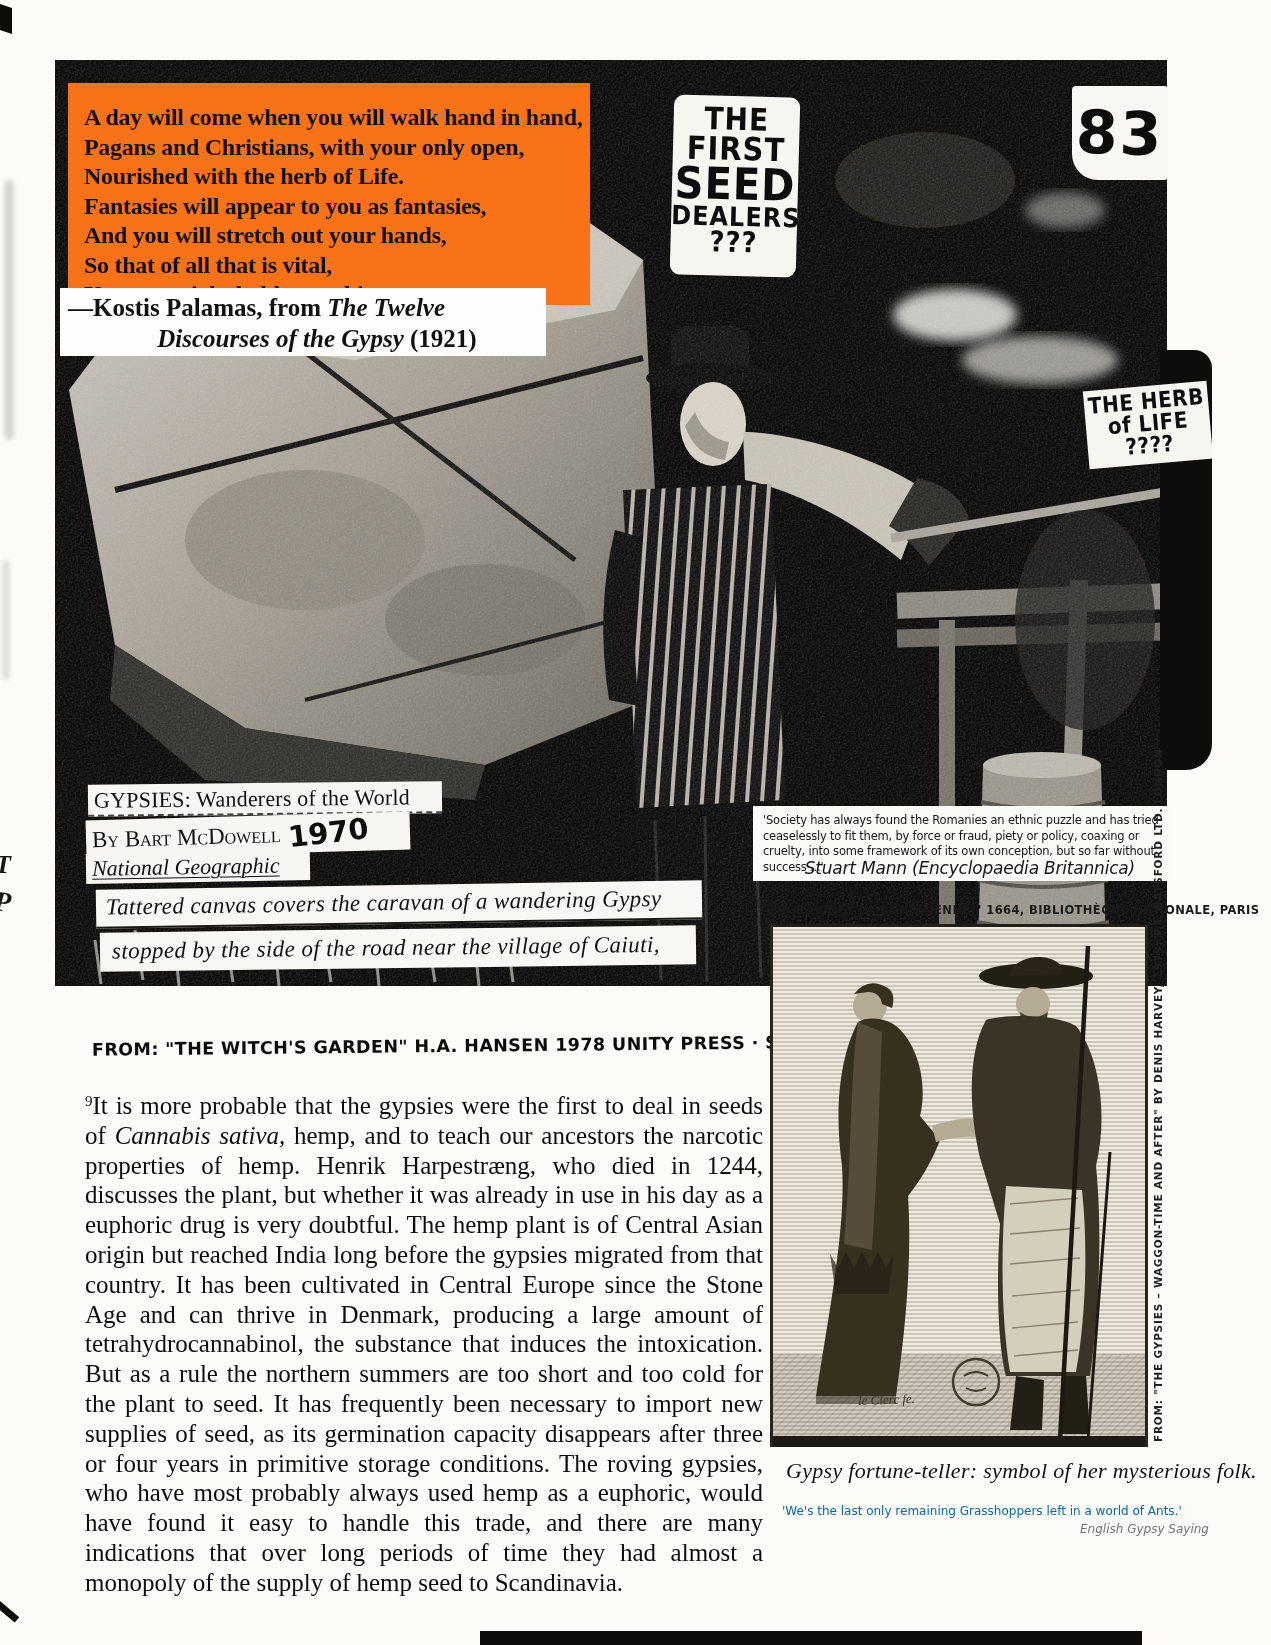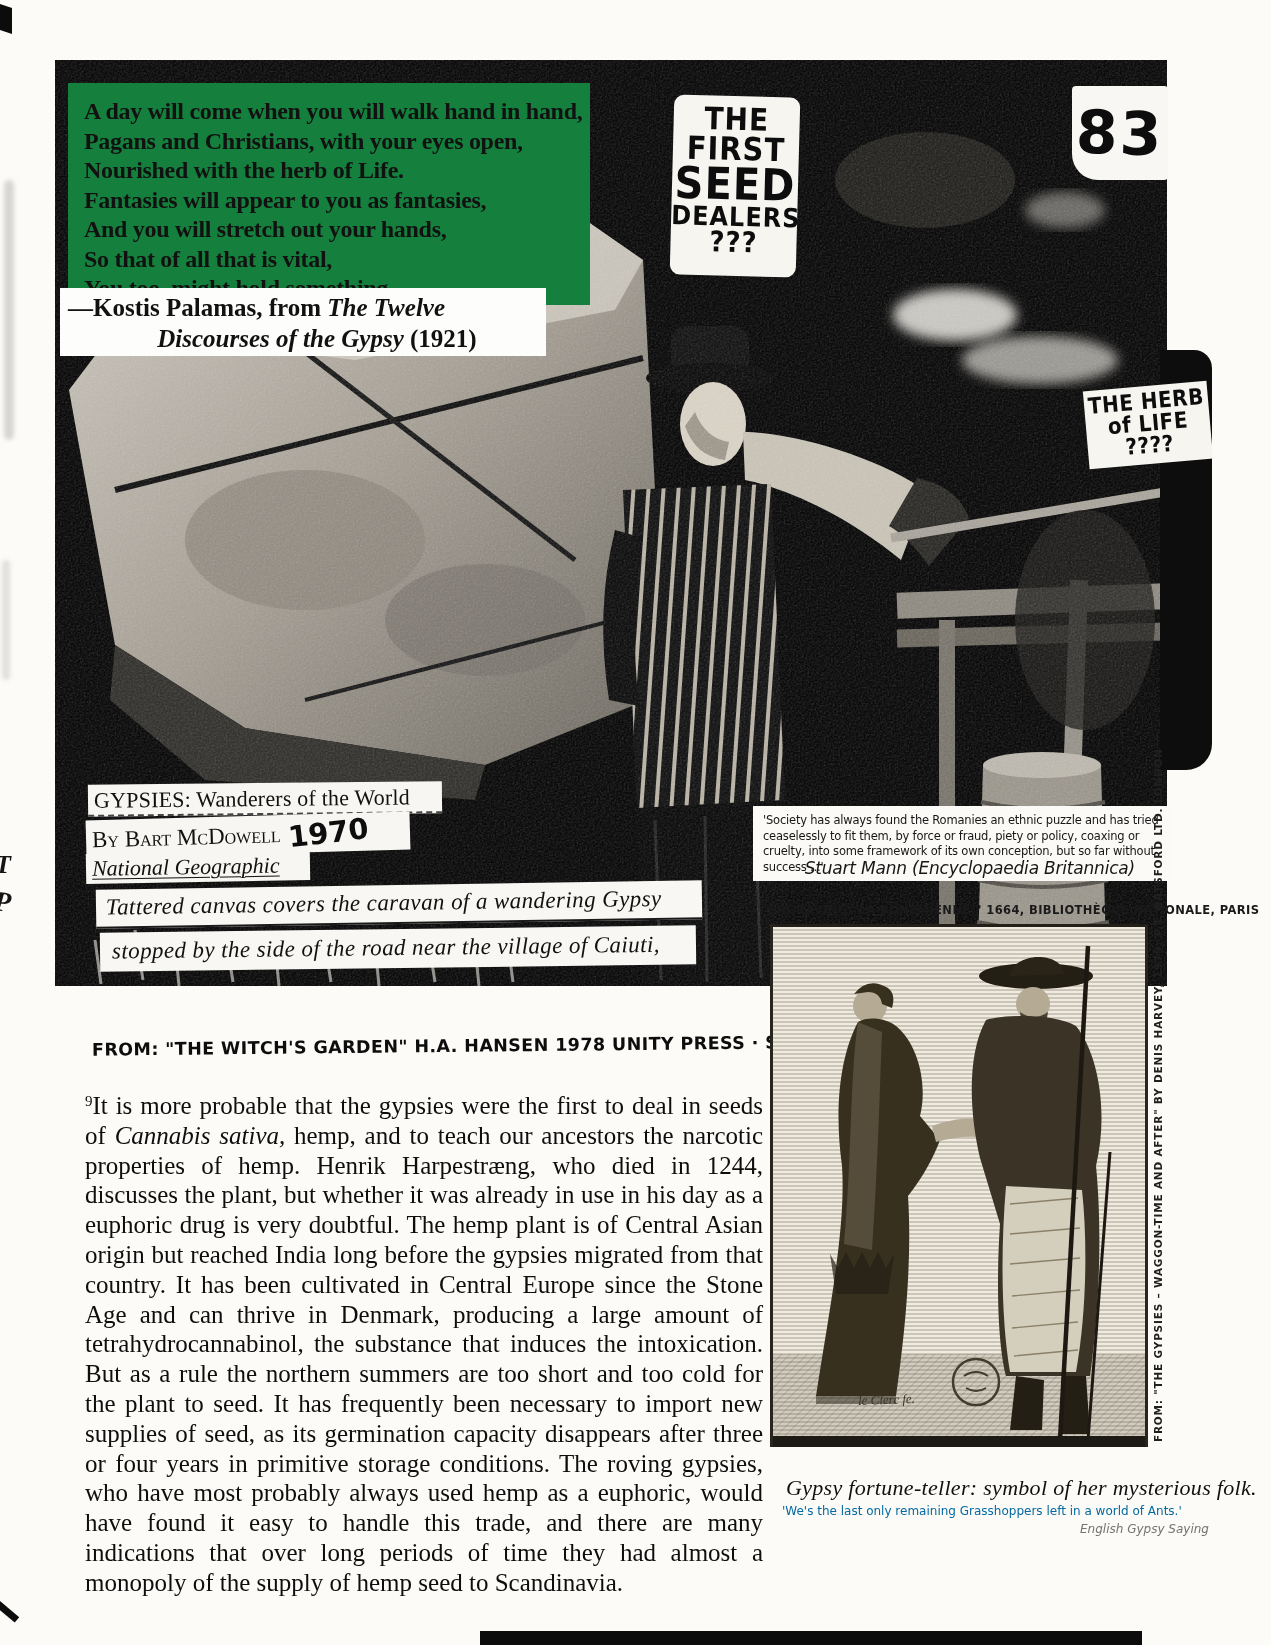--- a/index.html
+++ b/index.html
@@ -3,21 +3,21 @@
 <meta charset="utf-8">
 <style>
   html,body{margin:0;padding:0;background:#e9e9e9;}
   #page{position:relative;width:1271px;height:1645px;background:#fcfbf8;overflow:hidden;
         font-family:"Liberation Serif",serif;color:#111;}
   .abs{position:absolute;}
   
   #photo{left:55px;top:60px;width:1112px;height:926px;background:#0b0b0b;}
   #photo-bulge{left:1160px;top:350px;width:52px;height:420px;background:#0d0d0d;border-radius:0 18px 26px 0;}
   
-  .poem-box{left:68px;top:83px;width:522px;height:222px;background:#15803d;padding:14px 6px 4px 16px;box-sizing:border-box;}
+  .poem-box{left:68px;top:83px;width:522px;height:222px;background:#f97316;padding:20px 6px 4px 16px;box-sizing:border-box;}
   .poem-line{font-weight:700;font-size:24px;line-height:29.5px;letter-spacing:-0.3px;white-space:nowrap;}
   .poem-attr{left:60px;top:288px;width:470px;background:#fdfdfb;padding:4px 8px 2px 8px;
              font-weight:700;font-size:25px;line-height:31px;}
   .poem-attr .l2{padding-left:28px;text-align:center;}
   
   .marker{font-family:"DejaVu Sans",sans-serif;font-weight:700;color:#0d0d0d;}
   .seed-label{left:672px;top:96px;width:126px;height:180px;background:#f6f5f0;border-radius:10px;
               text-align:center;transform:rotate(1.5deg);padding-top:10px;box-sizing:border-box;}
   .seed-label div{line-height:1.02;letter-spacing:1px;transform:scaleY(1.1);}
   .pagenum-box{left:1072px;top:86px;width:96px;height:94px;background:#f8f7f3;border-radius:4px 4px 4px 26px;
@@ -51,21 +51,21 @@
   .quote-attr{text-align:right;font-style:italic;font-size:17px;padding-right:28px;margin-top:-14px;}
   .engr-header{left:768px;top:903px;width:400px;font-family:"DejaVu Sans",sans-serif;font-weight:700;
                font-size:11.5px;letter-spacing:.4px;color:#1a1a1a;white-space:nowrap;}
   .engraving{left:770px;top:924px;width:378px;height:523px;}
   .engr-sign{left:858px;top:1392px;font-style:italic;font-size:13px;color:#3a352a;transform:rotate(-2deg);}
   .side-credit{left:1152px;top:884px;height:558px;width:30px;
                writing-mode:vertical-rl;transform:rotate(180deg);
                font-family:"DejaVu Sans",sans-serif;font-weight:700;font-size:10.5px;letter-spacing:.8px;
                color:#20201e;white-space:nowrap;}
   .engr-caption{left:786px;top:1458px;width:420px;font-style:italic;font-size:22px;letter-spacing:.3px;
-                color:#101010;white-space:nowrap;margin-top:17px;}
+                color:#101010;white-space:nowrap;}
   .engr-saying{left:782px;top:1504px;font-family:"DejaVu Sans",sans-serif;font-size:12px;color:#0369a1;white-space:nowrap;}
   .engr-saying-attr{left:1080px;top:1522px;font-family:"DejaVu Sans",sans-serif;font-style:italic;font-size:12px;color:#737373;}
   
   .mark-t{left:-5px;top:850px;font-size:26px;font-weight:700;font-style:italic;color:#151515;}
   .mark-p{left:-6px;top:886px;font-size:28px;font-weight:700;font-style:italic;color:#151515;transform:rotate(6deg);}
   .corner-mark{left:-6px;top:1608px;width:26px;height:7px;background:#0d0d0d;transform:rotate(40deg);}
   .top-sliver{left:0;top:6px;width:12px;height:26px;background:#0c0c0c;transform:skewY(18deg);}
   .edge-smudge{left:4px;top:180px;width:10px;height:260px;background:#b9b7b2;opacity:.55;border-radius:6px;filter:blur(2px);}
   .edge-smudge2{left:2px;top:560px;width:8px;height:120px;background:#c6c4bf;opacity:.5;border-radius:6px;filter:blur(2px);}
   .bottom-bar{left:480px;top:1631px;width:662px;height:14px;background:#0c0c0c;}
@@ -148,21 +148,21 @@
 
       <ellipse cx="870" cy="120" rx="90" ry="48" fill="#2c2a27" opacity=".8"></ellipse>
       <ellipse cx="1030" cy="560" rx="70" ry="110" fill="#242320" opacity=".8"></ellipse>
       <rect width="1112" height="926" filter="url(#grain)" opacity=".16"></rect>
     </svg>
   </div>
   <div class="abs" id="photo-bulge"></div>
 
   <div class="abs poem-box">
     <div class="poem-line">A day will come when you will walk hand in hand,</div>
-    <div class="poem-line">Pagans and Christians, with your eyes open,</div>
+    <div class="poem-line">Pagans and Christians, with your only open,</div>
     <div class="poem-line">Nourished with the herb of Life.</div>
     <div class="poem-line">Fantasies will appear to you as fantasies,</div>
     <div class="poem-line">And you will stretch out your hands,</div>
     <div class="poem-line">So that of all that is vital,</div>
     <div class="poem-line">You too, might hold something....</div>
   </div>
   <div class="abs poem-attr">
     <div><span>—Kostis Palamas, from </span><i>The Twelve</i></div>
     <div class="l2"><i>Discourses of the Gypsy</i><span> (1921)</span></div>
   </div>

